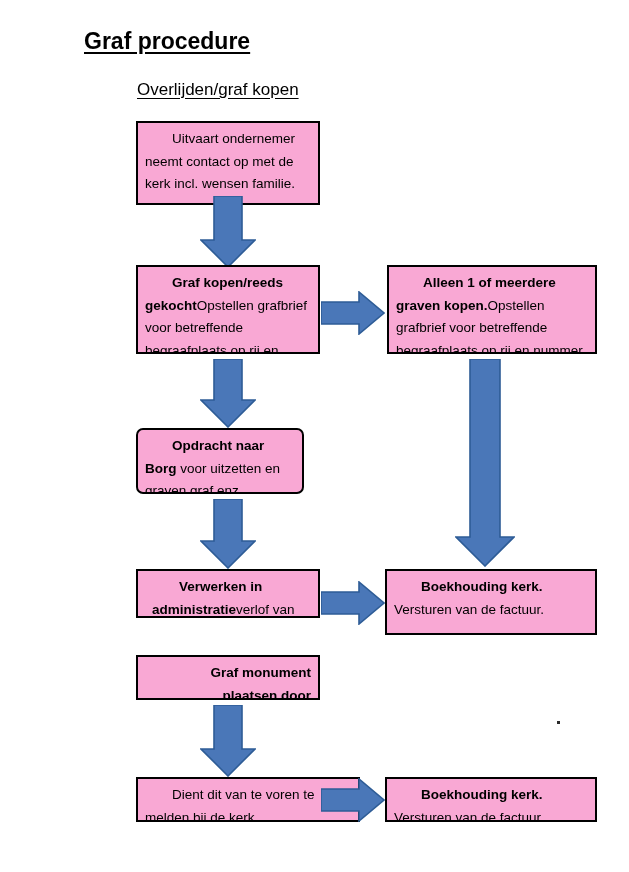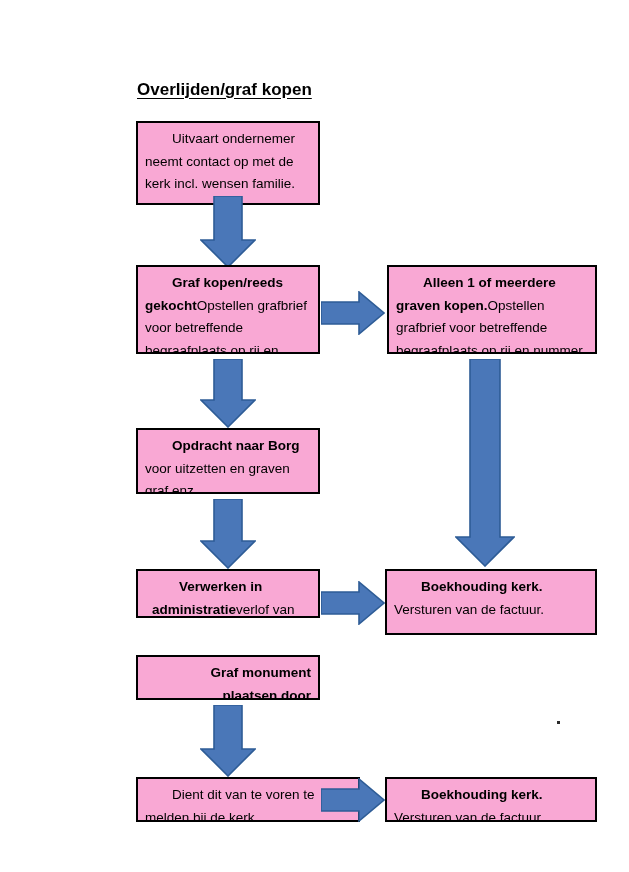--- a/index.html
+++ b/index.html
@@ -28,21 +28,21 @@
     text-decoration: underline;
     text-underline-offset: 3px;
     letter-spacing: 0px;
     white-space: nowrap;
   }
   .subtitle {
     position: absolute;
     left: 137px;
     top: 80px;
     font-size: 17px;
-    font-weight: bold;
+    font-weight: normal;
     color: #000000;
     text-decoration: underline;
     text-underline-offset: 3px;
     white-space: nowrap;
   }
 
   .node {
     position: absolute;
     box-sizing: border-box;
     border: 2px solid #000000;
@@ -67,20 +67,21 @@
     width: 3px;
     height: 3px;
     background: #2b2b2b;
   }
 </style>
 </head>
 <body>
 
 <div id="page">
 
+  <div class="title">Graf procedure</div>
   <div class="subtitle">Overlijden/graf kopen</div>
 
   <div class="node" style="left:136px; top:121px; width:184px; height:84px;">
     <span class="b"></span><span class="n">Uitvaart ondernemer neemt contact op met de kerk incl. wensen familie.</span>
   </div>
 
   <div class="arrow" style="left:200px; top:196px; width:56px; height:72px;">
     <svg width="56" height="72" viewBox="0 0 56 72">
       <polygon points="14,0 42,0 42,44 55,44 28,71 1,44 14,44" fill="#4A77B8" stroke="#2E5C96" stroke-width="1.6"></polygon>
     </svg>
@@ -105,21 +106,21 @@
       <polygon points="14,0 42,0 42,41 55,41 28,68 1,41 14,41" fill="#4A77B8" stroke="#2E5C96" stroke-width="1.6"></polygon>
     </svg>
   </div>
 
   <div class="arrow" style="left:455px; top:359px; width:60px; height:208px;">
     <svg width="60" height="208" viewBox="0 0 60 208">
       <polygon points="15,0 45,0 45,178 59,178 30,207 1,178 15,178" fill="#4A77B8" stroke="#2E5C96" stroke-width="1.6"></polygon>
     </svg>
   </div>
 
-  <div class="node" style="left:136px; top:428px; width:184px; height:66px;">
+  <div class="node" style="left:136px; top:428px; width:168px; height:66px;border-radius:7px;">
     <span class="b">Opdracht naar Borg </span><span class="n">voor uitzetten en graven graf enz.</span>
   </div>
 
   <div class="arrow" style="left:200px; top:499px; width:56px; height:70px;">
     <svg width="56" height="70" viewBox="0 0 56 70">
       <polygon points="14,0 42,0 42,42 55,42 28,69 1,42 14,42" fill="#4A77B8" stroke="#2E5C96" stroke-width="1.6"></polygon>
     </svg>
   </div>
 
   <div class="node" style="left:136px; top:569px; width:184px; height:49px;padding-left:14px;">

